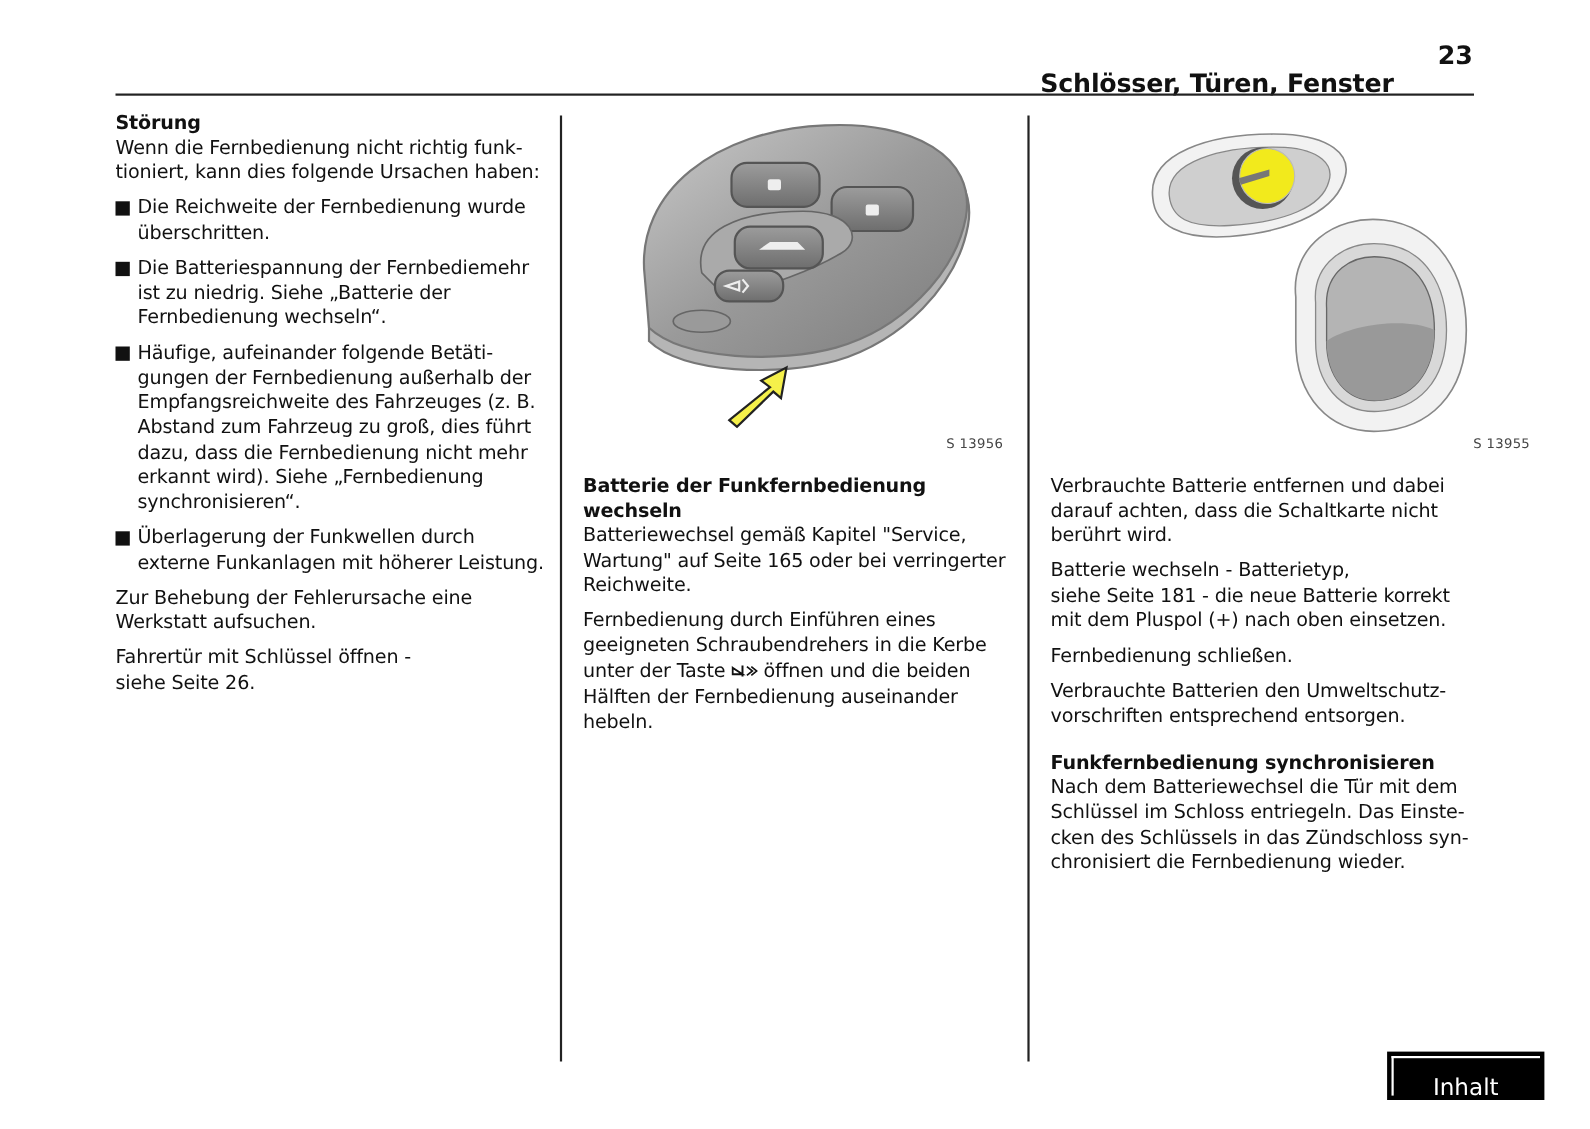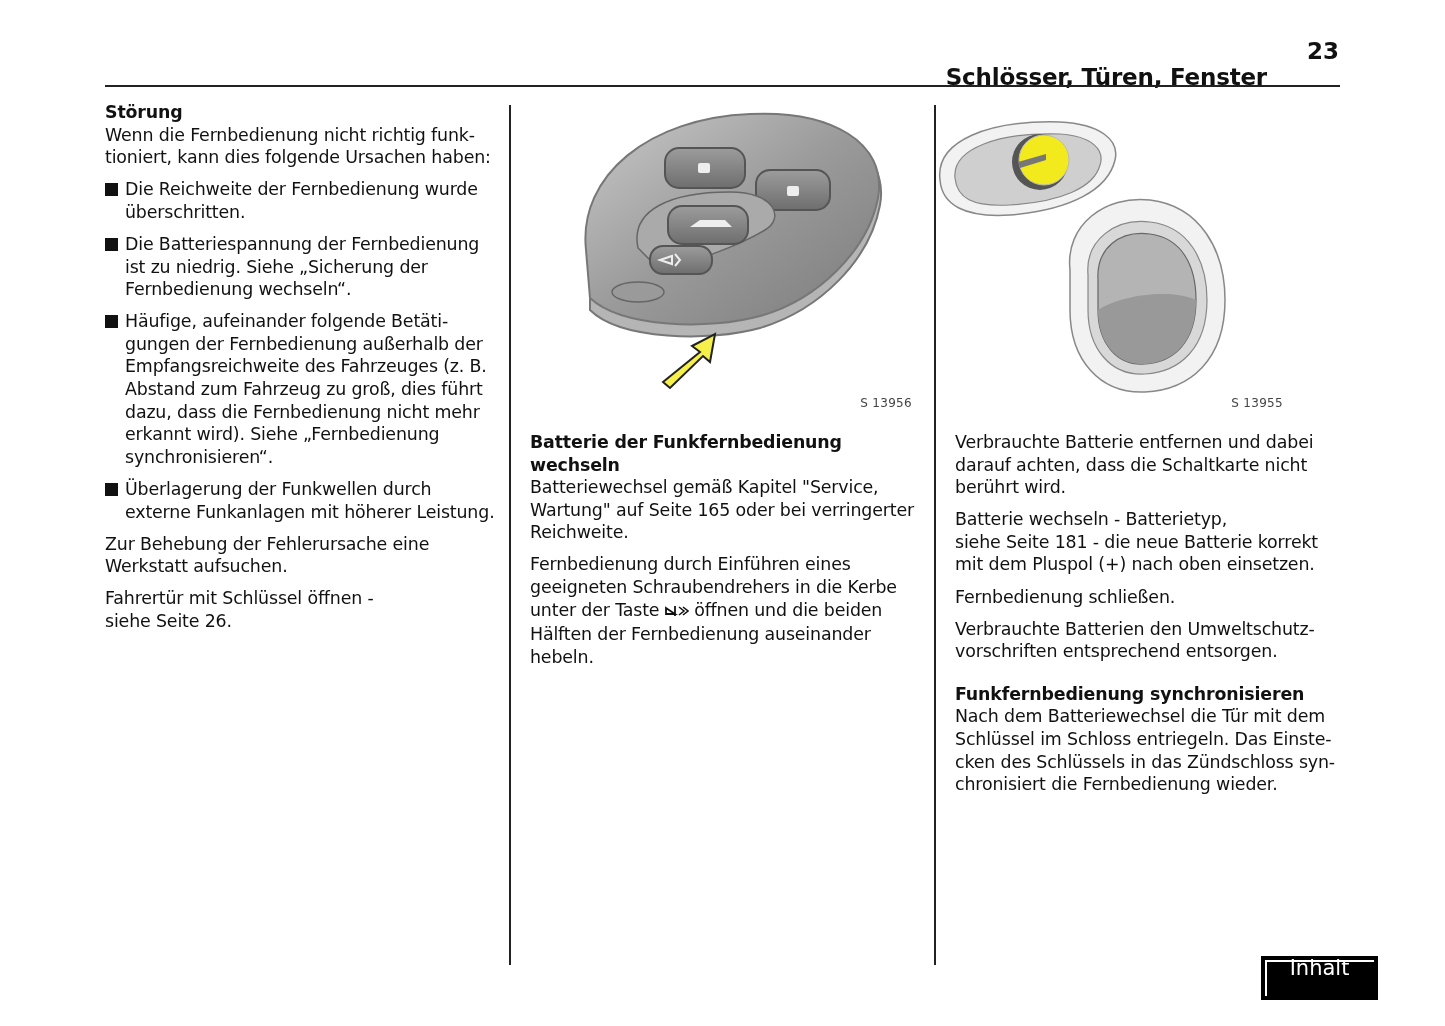--- a/index.html
+++ b/index.html
@@ -9,22 +9,22 @@
   .page-number { position: absolute; right: 106px; top: 38px; font-size: 23px; font-weight: bold; }
   .header-rule { position: absolute; left: 105px; top: 85px; width: 1235px; height: 2px; background: #222; }
   .col-divider { position: absolute; top: 105px; width: 2px; height: 860px; background: #222; }
   .col { position: absolute; font-size: 17.4px; line-height: 22.6px; letter-spacing: -0.15px; }
   .col p { margin: 0 0 9.5px 0; }
   .col h3 { margin: 0; font-size: 17.4px; font-weight: bold; line-height: 22.6px; }
   .bullet { position: relative; padding-left: 20px; margin: 0 0 9.5px 0; }
   .bullet .sq { position: absolute; left: 0; top: 5px; width: 13px; height: 13px; background: #111; }
   .fig { position: absolute; }
   .fig-label { position: absolute; font-size: 12px; color: #444; letter-spacing: 0.3px; }
-  .inhalt-button { position: absolute; left: 1261px; top: 956px; width: 117px; height: 44px;
-      background: #000; color: #fff; font-size: 21px; display: flex; align-items: flex-start; justify-content: center;
+  .inhalt-button { position: absolute; left: 1261px; top: 956px; width: 143px; height: 44px;
+      background: #000; color: #fff; font-size: 21px; display: flex; align-items: flex-end; justify-content: center;
       cursor: pointer; box-sizing: border-box; }
   .inhalt-button::before { content: ""; position: absolute; left: 4px; top: 4px; right: 4px; bottom: 4px;
       border-left: 2px solid #fff; border-top: 2px solid #fff; }
   .inline-icon { display: inline-block; vertical-align: -2px; }
 </style>
 </head>
 <body>
 
 <div class="header-title">Schlösser, Türen, Fenster</div>
 <div class="page-number">23</div>
@@ -35,21 +35,21 @@
 
 <div class="col" style="left:105px; top:101px; width:392px;">
   <h3>Störung</h3>
   <p>Wenn die Fernbedienung nicht richtig funk­tioniert, kann dies folgende Ursachen haben:</p>
   <div class="bullet">
     <span class="sq"></span>
     <span>Die Reichweite der Fernbedienung wurde überschritten.</span>
   </div>
   <div class="bullet">
     <span class="sq"></span>
-    <span>Die Batteriespannung der Fernbedie­nung ist zu niedrig. Siehe „Sicherung der Fernbedienung wechseln“.</span>
+    <span>Die Batteriespannung der Fernbedie­mehr ist zu niedrig. Siehe „Batterie der Fernbedienung wechseln“.</span>
   </div>
   <div class="bullet">
     <span class="sq"></span>
     <span>Häufige, aufeinander folgende Betäti­gungen der Fernbedienung außerhalb der Empfangsreichweite des Fahrzeuges (z. B. Abstand zum Fahrzeug zu groß, dies führt dazu, dass die Fernbedienung nicht mehr erkannt wird). Siehe „Fernbe­dienung synchronisieren“.</span>
   </div>
   <div class="bullet">
     <span class="sq"></span>
     <span>Überlagerung der Funkwellen durch externe Funkanlagen mit höherer Leis­tung.</span>
   </div>
   <p>Zur Behebung der Fehlerursache eine Werkstatt aufsuchen.</p>
@@ -98,21 +98,21 @@
   <h3>Batterie der Funkfernbedienung wechseln</h3>
   <p>Batteriewechsel gemäß Kapitel "Service, Wartung" auf Seite 165 oder bei verrin­gerter Reichweite.</p>
   <p>
     <span>Fernbedienung durch Einführen eines geeigneten Schraubendrehers in die Kerbe unter der Taste </span><span class="inline-icon"><svg width="24" height="14" viewBox="0 0 24 14">
           <path d="M1,4 L10,10 L1,10 Z M10,2 L10,12" stroke="#111" stroke-width="1.8" fill="none"></path>
           <path d="M14,3 L19,7 L14,11 M18,3 L23,7 L18,11" stroke="#111" stroke-width="1.5" fill="none"></path>
         </svg></span><span> öffnen und die beiden Hälften der Fernbedienung auseinander hebeln.</span>
   </p>
 </div>
 
-<div class="fig" style="left:920px; top:110px; width:365px; height:300px;">
+<div class="fig" style="left:1028px; top:110px; width:365px; height:300px;">
   <svg width="365" height="300" viewBox="0 0 365 300">
 
     <path d="M20,70 C15,30 70,10 140,12 C180,14 200,30 195,50 C188,80 150,100 90,105 C45,108 22,95 20,70 Z" fill="#f2f2f2" stroke="#888" stroke-width="1.5"></path>
     <path d="M35,68 C32,38 80,22 140,24 C172,26 185,40 180,55 C174,78 140,92 90,95 C52,97 37,88 35,68 Z" fill="#cfcfcf" stroke="#888" stroke-width="1.2"></path>
 
     <circle cx="120" cy="52" r="28" fill="#555"></circle>
     <circle cx="124" cy="50" r="25" fill="#f2ea1c" stroke="#bbb" stroke-width="1"></circle>
     <path d="M98,52 L126,44 L126,50 L100,58 Z" fill="#777"></path>
 
     <path d="M150,160 C145,115 185,85 230,90 C280,96 305,140 305,190 C305,250 270,280 225,282 C180,284 150,250 150,200 Z" fill="#f2f2f2" stroke="#888" stroke-width="1.5"></path>

